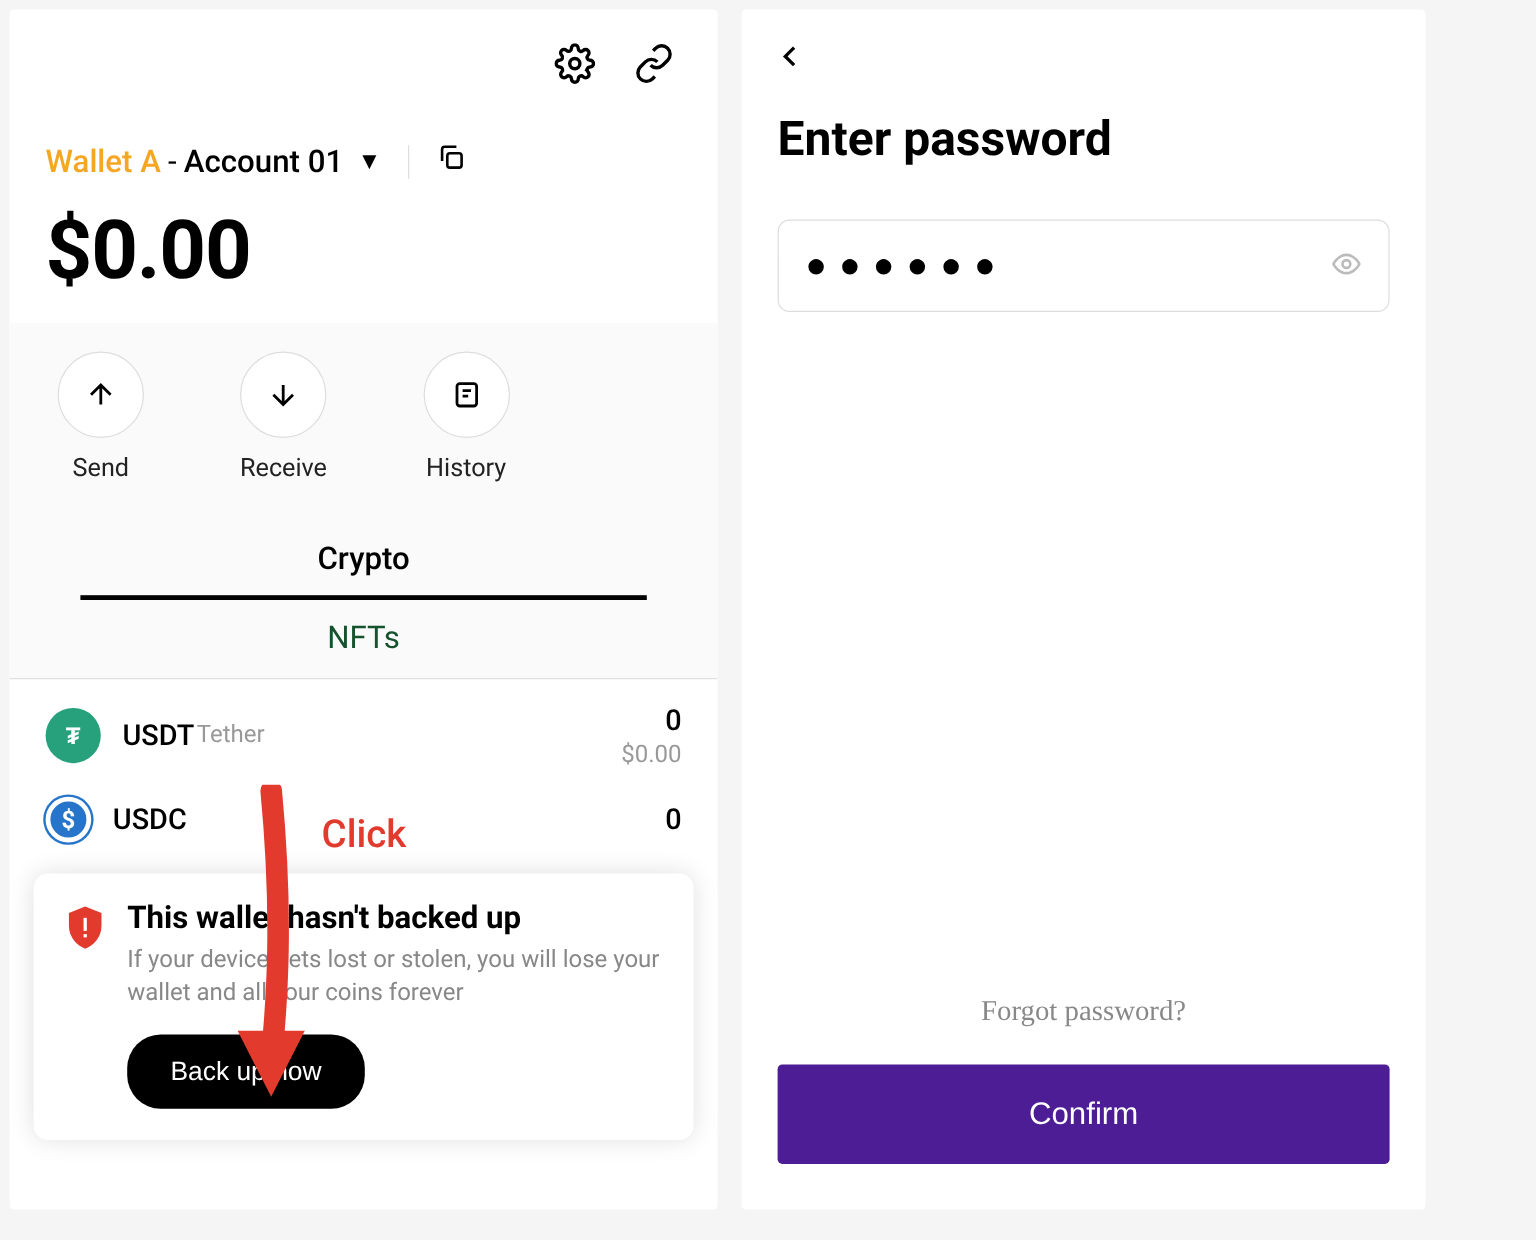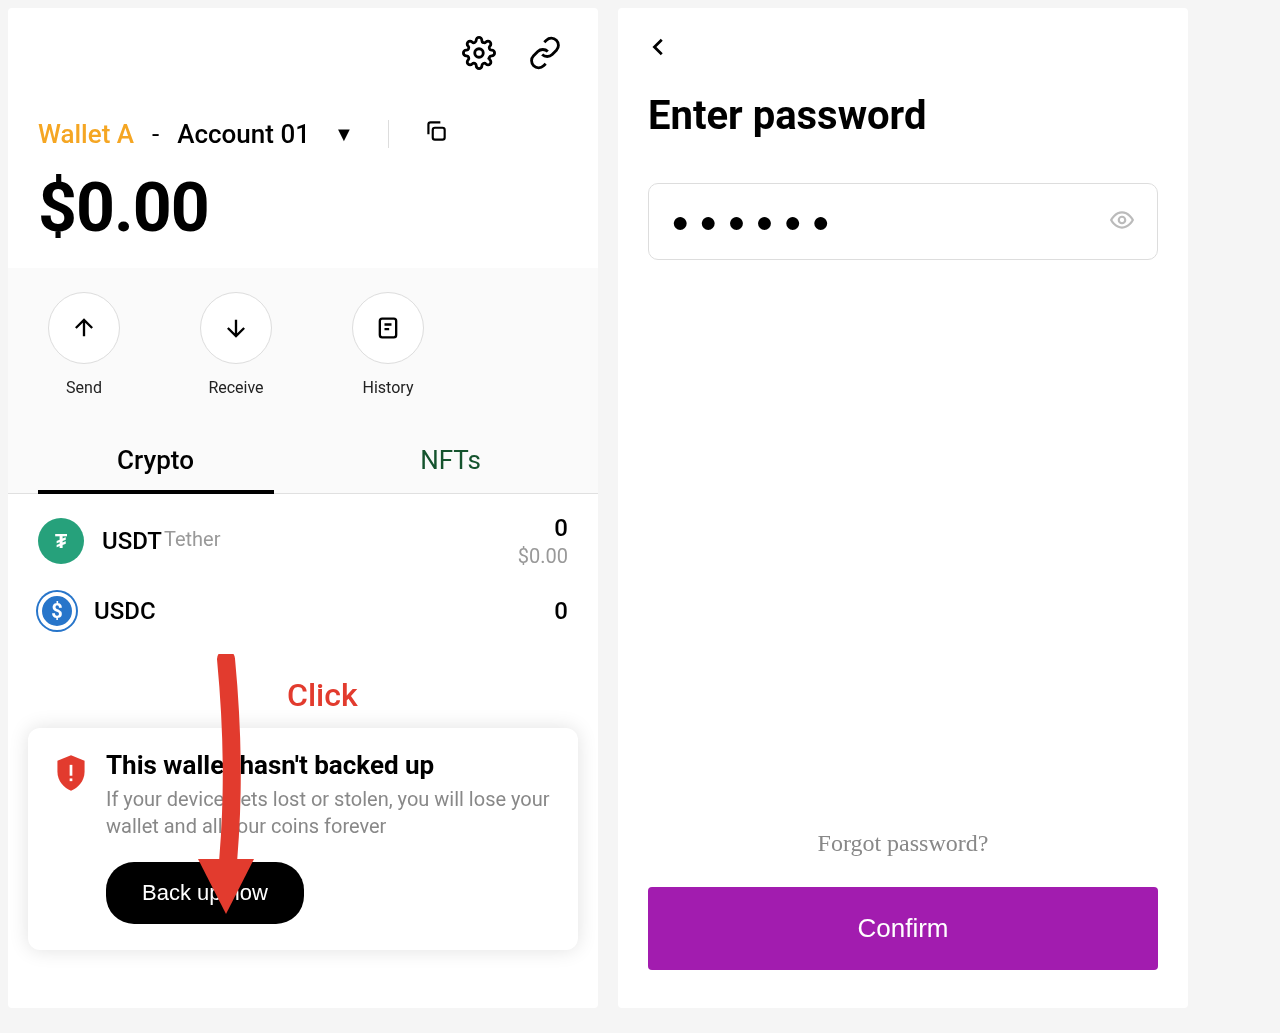--- a/index.html
+++ b/index.html
@@ -33,21 +33,21 @@
   .top-icons {
     display: flex;
     justify-content: flex-end;
     gap: 32px;
     padding: 28px 36px 10px 36px;
   }
   .top-icons svg { width: 34px; height: 34px; stroke: #000; }
   .wallet-row {
     display: flex;
     align-items: center;
-    gap: 24px;
+    gap: 12px;
     padding: 34px 30px 0 30px;
     font-size: 26px;
   }
   .wallet-name { color: #f5a623; font-weight: 500; }
   .wallet-account { color: #000; font-weight: 500; }
   .dropdown-caret { font-size: 20px; }
   .divider-v { width: 1px; height: 28px; background: #ddd; margin: 0 10px; }
   .balance {
     font-size: 68px;
     font-weight: 700;
@@ -60,38 +60,39 @@
     display: flex;
     gap: 80px;
     justify-content: flex-start;
     padding-left: 40px;
   }
   .action-btn {
     display: flex;
     flex-direction: column;
     align-items: center;
     gap: 14px;
-    font-size: 16px;
+    font-size: 21px;
     color: #222;
   }
   .circle {
     width: 72px;
     height: 72px;
     border: 1px solid #ddd;
     border-radius: 50%;
     background: #fff;
     display: flex;
     align-items: center;
     justify-content: center;
   }
   .circle svg { width: 28px; height: 28px; stroke: #000; stroke-width: 2; fill: none; }
   .tabs {
     display: flex;
     border-bottom: 1px solid #e0e0e0;
     background: #fafafa;
+    flex-direction: column;
   }
   .tab {
     flex: 1;
     text-align: center;
     padding: 18px 0;
     font-size: 26px;
     color: #14532d;
     position: relative;
   }
   .tab.active {
@@ -193,21 +194,20 @@
 
   
   .annot {
     position: absolute;
     left: 160px;
     top: 640px;
     font-size: 32px;
     color: #e23b2e;
     font-weight: 500;
     pointer-events: none;
-    margin-left: 19px;
   }
   .arrow-svg {
     position: absolute;
     left: 178px;
     top: 646px;
     width: 80px;
     height: 270px;
     pointer-events: none;
   }
 
@@ -227,21 +227,21 @@
   .eye svg { width: 26px; height: 26px; stroke: #bbb; fill: none; }
   .rp-spacer { flex: 1; }
   .forgot {
     text-align: center;
     color: #888;
     font-size: 24px;
     margin-bottom: 30px;
     font-family: Liberation Serif, serif;
   }
   .confirm-btn {
-    background: #a21caf;
+    background: #4c1d95;
     color: #fff;
     border: none;
     width: 100%;
     padding: 26px 0;
     font-size: 26px;
     font-weight: 500;
     border-radius: 4px;
     margin-bottom: 10px;
   }
 </style>

